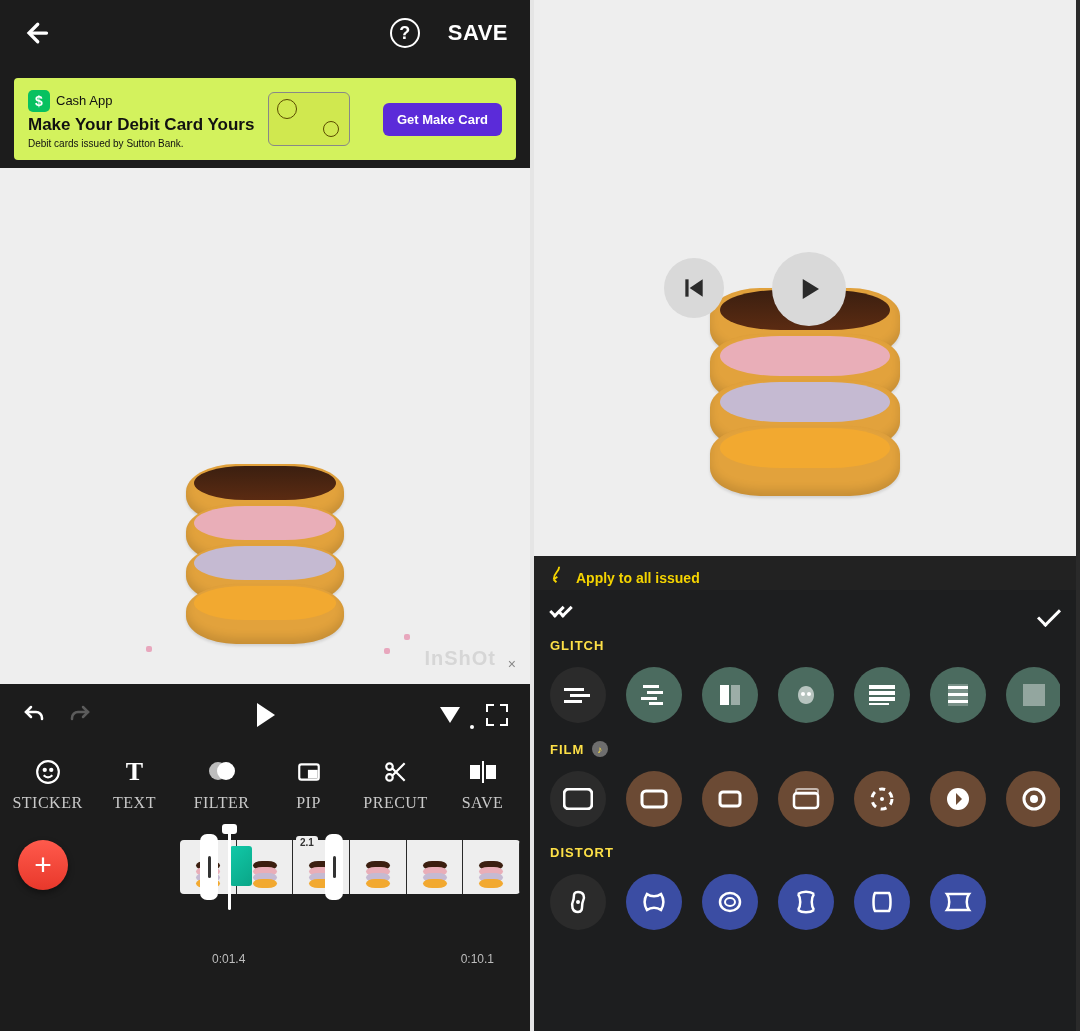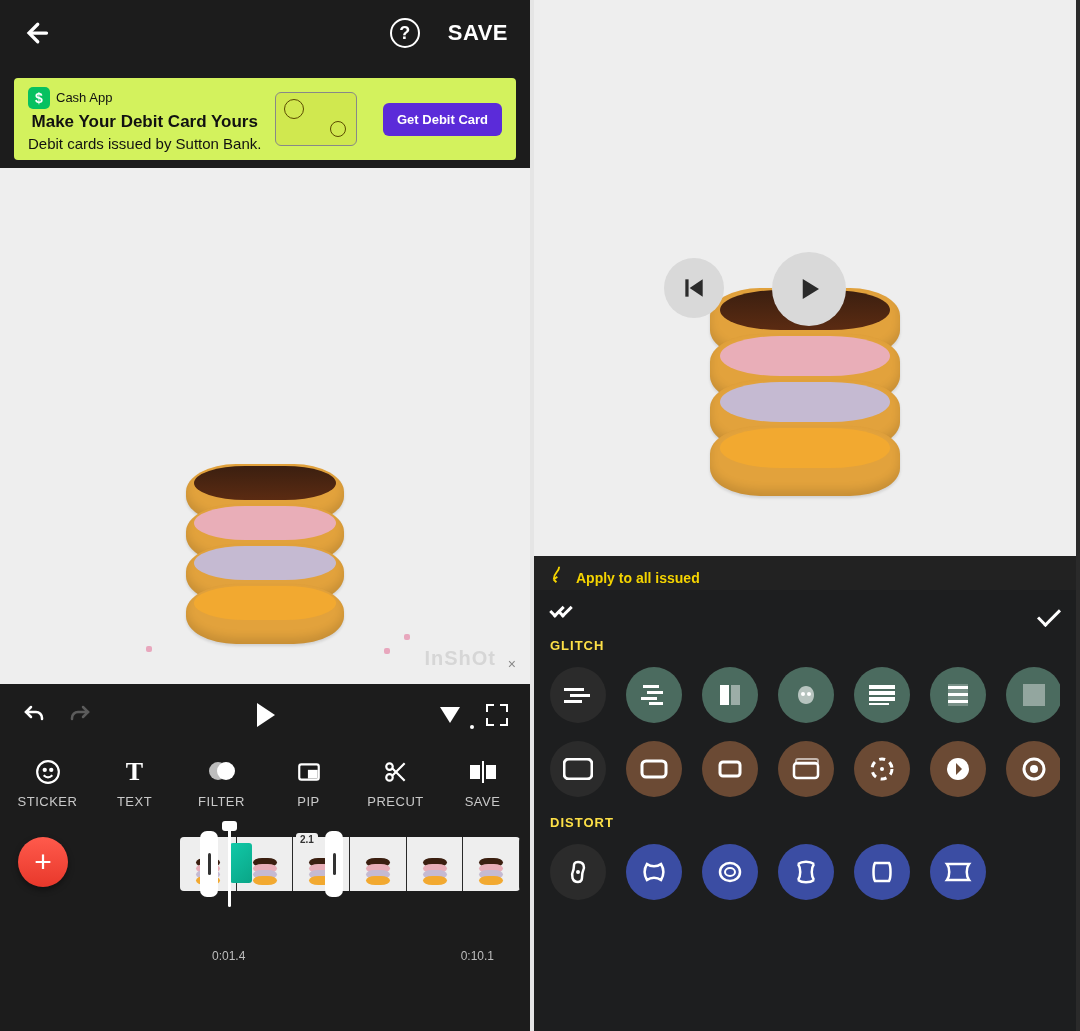--- a/index.html
+++ b/index.html
@@ -14,21 +14,21 @@
   .topbar .right-side { display:flex; align-items:center; gap:28px; }
   .back-btn { width:34px; height:34px; display:flex; align-items:center; justify-content:center; cursor:pointer; }
   .back-btn svg { stroke:#fff; }
   .help { width:30px; height:30px; border:2.5px solid #fff; border-radius:50%; display:flex; align-items:center; justify-content:center; font-weight:700; font-size:18px; cursor:pointer; }
   .save-btn { font-size:22px; font-weight:700; letter-spacing:.5px; cursor:pointer; }
 
   .ad { margin:12px 14px 8px; height:82px; background:linear-gradient(#d3f25d,#d3f25d); border-radius:4px; display:flex; align-items:center; padding:10px 14px; gap:14px; color:#111; position:relative; }
   .ad .logo { width:22px; height:22px; background:#07c160; border-radius:5px; display:flex; align-items:center; justify-content:center; color:#fff; font-weight:700; font-size:14px; }
   .ad .brand { font-size:13px; font-weight:500; }
   .ad .headline { font-size:17px; font-weight:700; margin-top:1px;text-align:center; }
-  .ad .sub { font-size:15px; margin-top:1px; }
+  .ad .sub { font-size:10px; margin-top:1px; }
   .ad .cardart { width:82px; height:54px; background:#d0e84f; border:1px solid #888; border-radius:6px; position:relative; overflow:hidden; }
   .ad .cardart::before,
   .ad .cardart::after { content:""; position:absolute; border:1.5px solid #5a4a00; border-radius:50%; }
   .ad .cardart::before { width:18px; height:18px; left:8px; top:6px; }
   .ad .cardart::after { width:14px; height:14px; right:10px; bottom:8px; }
   .ad .cta { margin-left:auto; background:#5b2bd9; color:#fff; padding:9px 14px; border-radius:6px; font-size:13px; font-weight:600; cursor:pointer; }
 
   .preview { position:relative; background:#eee; height:516px; display:flex; align-items:flex-start; justify-content:center; }
   .preview .canvas { width:290px; height:516px; position:relative; }
   .close-x { position:absolute; right:14px; bottom:12px; color:#888; font-size:14px; cursor:pointer; }
@@ -54,21 +54,21 @@
   .tri-dot { width:4px; height:4px; border-radius:50%; background:#fff; position:absolute; bottom:-6px; right:-14px; }
   .fullscreen-ic { width:22px; height:22px; position:relative; }
   .fullscreen-ic span { position:absolute; width:8px; height:8px; border:2.5px solid #fff; }
   .fullscreen-ic .tl{top:0;left:0;border-right:none;border-bottom:none;}
   .fullscreen-ic .tr{top:0;right:0;border-left:none;border-bottom:none;}
   .fullscreen-ic .bl{bottom:0;left:0;border-right:none;border-top:none;}
   .fullscreen-ic .br{bottom:0;right:0;border-left:none;border-top:none;}
 
   .tools { display:flex; justify-content:space-around; padding:12px 4px 6px; background:#1c1c1c; }
   .tool { display:flex; flex-direction:column; align-items:center; gap:8px; width:80px; cursor:pointer; }
-  .tool .lbl { font-size:13px; letter-spacing:.5px; color:#c9c9c9; }
+  .tool .lbl { font-size:16px; letter-spacing:.5px; color:#c9c9c9;font-family:Liberation Serif, serif; }
   .tool-ic { width:28px; height:28px; display:flex; align-items:center; justify-content:center; }
   .ic-filter { position:relative; width:26px; height:20px; }
   .ic-filter::before,.ic-filter::after{ content:""; position:absolute; width:18px; height:18px; border-radius:50%; background:#bdbdbd; }
   .ic-filter::before{ left:0; }
   .ic-filter::after{ right:0; background:#fff; }
 
   .timeline { background:#1c1c1c; padding:10px 0 8px; position:relative; height:150px; }
   .add-btn { position:absolute; left:18px; top:22px; width:50px; height:50px; border-radius:50%; background:linear-gradient(#ff5a4c,#e8382b); display:flex; align-items:center; justify-content:center; font-size:30px; font-weight:300; cursor:pointer; box-shadow:0 3px 6px rgba(0,0,0,.4); }
   .track { position:absolute; left:180px; right:10px; top:22px; height:54px; background:#3a3a3a; border-radius:4px; display:flex; align-items:center; overflow:hidden; }
   .thumb { width:58px; height:54px; background:#eee; border-right:1px solid #2a2a2a; position:relative; }
@@ -144,21 +144,21 @@
     <div class="ad">
       <div style="display:flex;flex-direction:column;gap:2px">
         <div style="display:flex;align-items:center;gap:6px">
           <div class="logo">$</div>
           <div class="brand">Cash App</div>
         </div>
         <div class="headline">Make Your Debit Card Yours</div>
         <div class="sub">Debit cards issued by Sutton Bank.</div>
       </div>
       <div class="cardart"></div>
-      <div class="cta">Get Debit Card</div>
+      <div class="cta">Get Make Card</div>
     </div>
 
     <div class="preview">
       <div class="canvas">
         <div class="donuts">
           <div class="donut base d1"></div>
           <div class="donut base d2"></div>
           <div class="donut base d3"></div>
           <div class="donut base d4"></div>
           <span class="sprinkle" style="left:-40px;bottom:-8px"></span>
@@ -408,20 +408,24 @@
             </div>
           <div class="fx-chip" style="margin-right:-30px">
               <svg width="22" height="22" viewBox="0 0 22 22">
                 <rect width="22" height="22" opacity=".4"></rect>
               </svg>
             </div>
         </div>
       </div>
 
       <div class="fx-cat cat-film">
+        <div class="title">
+          <span>FILM</span>
+          <span class="badge-music">♪</span>
+        </div>
         <div class="fx-row">
           <div class="fx-chip sel">
               <svg width="30" height="22" viewBox="0 0 30 22">
                 <rect x="1" y="1" width="28" height="20" rx="5" fill="none" stroke="#fff" stroke-width="3"></rect>
               </svg>
             </div>
           <div class="fx-chip">
               <svg width="28" height="20" viewBox="0 0 28 20">
                 <rect x="2" y="2" width="24" height="16" rx="4" fill="none" stroke="#fff" stroke-width="3"></rect>
               </svg>

